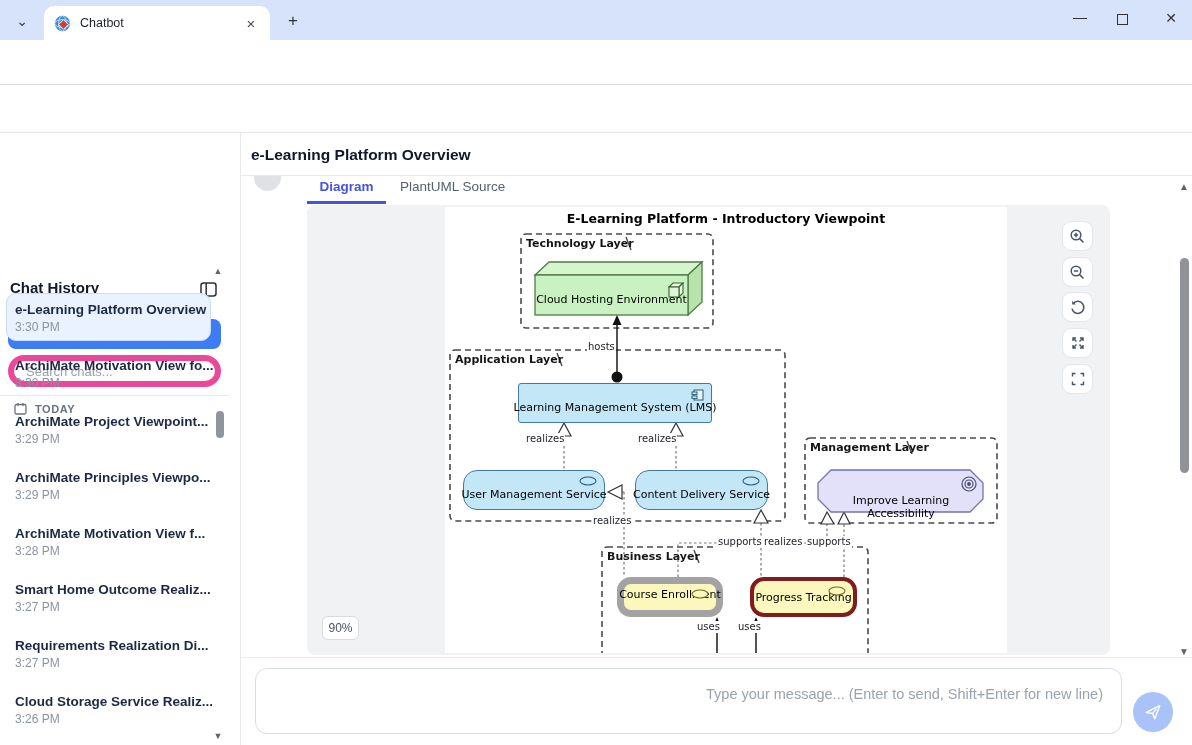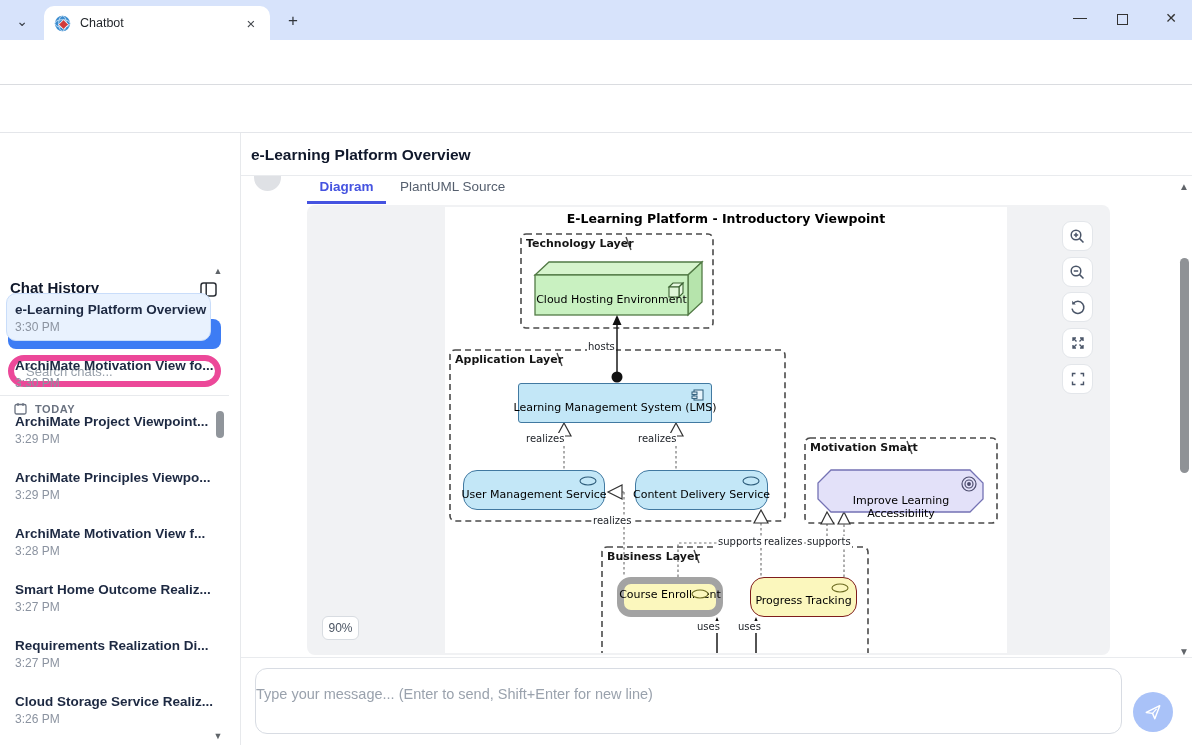--- a/index.html
+++ b/index.html
@@ -95,36 +95,36 @@
   #dg-title { left:0; top:4px; width:562px; text-align:center; font-size:12.5px; font-weight:bold; color:#000; }
 
   .layer-label { position:absolute; font-size:11px; font-weight:bold; color:#151515; white-space:nowrap; }
   .el { position:absolute; font-size:11px; color:#000; text-align:center; display:flex;
         align-items:flex-end; justify-content:center; padding-bottom:8px; white-space:nowrap; }
   .el .elicon { position:absolute; top:5px; right:7px; }
   #el-lms { left:73px; top:176px; width:194px; height:40px; background:#c3e7f7; border:1px solid #4179a1; border-radius:3px; }
   #el-ums { left:18px; top:263px; width:142px; height:40px; background:#c3e7f7; border:1px solid #4179a1; border-radius:14px; }
   #el-cds { left:190px; top:263px; width:133px; height:40px; background:#c3e7f7; border:1px solid #4179a1; border-radius:14px; }
   #el-course { left:172px; top:370px; width:106px; height:40px; background:#fbf7bd; border:7px solid #a3a3a3; border-radius:14px; padding-bottom:9px;}
-  #el-progress { left:305px; top:370px; width:107px; height:40px; background:#fbf7bd; border:1px solid #7f1d1d; border-radius:14px; padding-bottom:9px;}
+  #el-progress { left:305px; top:370px; width:107px; height:40px; background:#fbf7bd; border:4px solid #7f1d1d; border-radius:14px; padding-bottom:9px;}
   #el-cloud-label { left:90px; top:86px; width:153px; text-align:center; font-size:11px; position:absolute; }
   #el-goal-label { left:376px; top:287px; width:160px; text-align:center; font-size:11px; position:absolute; }
   .rel-label { position:absolute; font-size:10px; color:#20242a; background:#fff; padding:0 1px; line-height:12px; white-space:nowrap; }
 
   #zoom-badge { left:15px; top:411px; width:37px; height:24px; background:#fff; border:1px solid #d8dce1;
     border-radius:6px; font-size:12px; color:#4b5563; display:flex; align-items:center; justify-content:center; }
   .dg-ctrl { left:755px; width:31px; height:30px; background:#fff; border:1px solid #e3e6ea; border-radius:9px;
     display:flex; align-items:center; justify-content:center; color:#4a5568; }
 
   .chatbar-arrow { left:1178px; width:12px; text-align:center; font-size:10px; color:#606469; position:absolute; }
   #chat-thumb { left:1180px; top:258px; width:9px; height:215px; border-radius:4.5px; background:#8f9296; }
 
   #h-divider2 { left:241px; top:657px; width:951px; height:1px; background:#e9ebee; }
   #msg-input { left:255px; top:668px; width:867px; height:66px; border:1px solid #d8dce3; border-radius:12px;
-    padding:17px 0; font-size:14.5px; color:#9aa2ad; background:#fff; }
+    padding:17px 18px; font-size:14.5px; color:#9aa2ad; background:#fff;text-align:right; }
   #send-btn { left:1133px; top:692px; width:40px; height:40px; border-radius:50%; background:#a9c2f8;
     display:flex; align-items:center; justify-content:center; }
 
   svg { display:block; }
 </style>
 </head>
 <body>
 
 <div id="app">
 
@@ -395,21 +395,21 @@
 
           <g fill="none" stroke="#4d4d6e" stroke-width="1.2">
             <circle cx="524" cy="277" r="7"></circle>
               <circle cx="524" cy="277" r="4"></circle>
               <circle cx="524" cy="277" r="1.3" fill="#4d4d6e"></circle>
           </g>
         </svg>
 
         <div class="layer-label" style="left:81px;top:30px">Technology Layer</div>
         <div class="layer-label" style="left:10px;top:146px">Application Layer</div>
-        <div class="layer-label" style="left:365px;top:234px">Motivation Smart</div>
+        <div class="layer-label" style="left:365px;top:234px">Management Layer</div>
         <div class="layer-label" style="left:162px;top:343px">Business Layer</div>
 
         <div id="el-cloud-label">Cloud Hosting Environment</div>
         <div id="el-ums" class="el">
           <svg class="elicon" width="18" height="10" viewBox="0 0 18 10">
             <ellipse cx="9" cy="5" rx="8" ry="4" fill="#c3e7f7" stroke="#2b5a78" stroke-width="1.1"></ellipse>
           </svg>
           <span>User Management Service</span>
         </div>
         <div id="el-lms" class="el">

